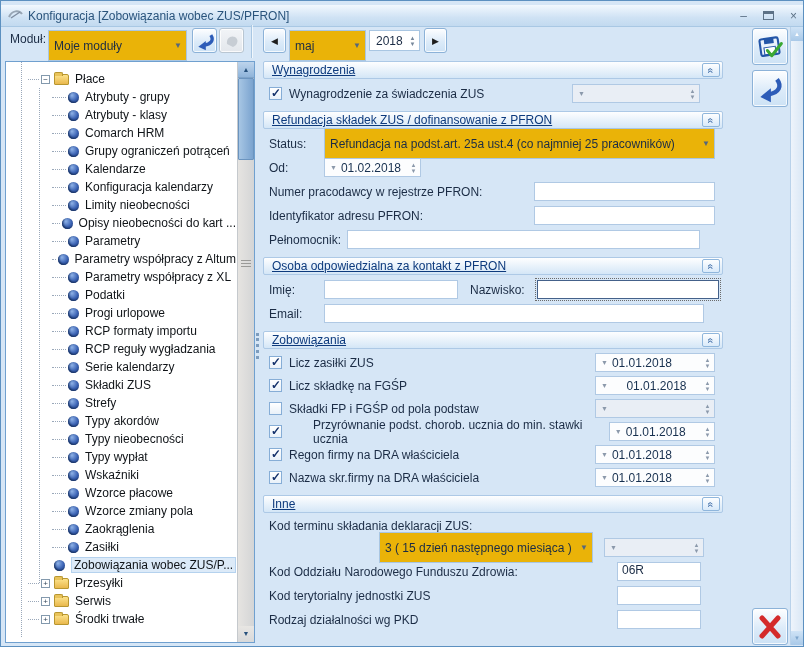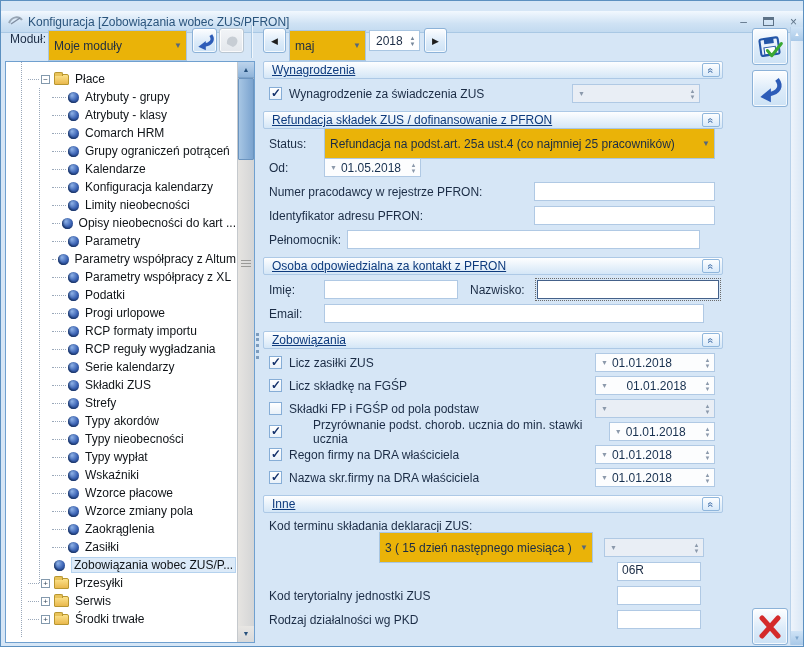--- a/index.html
+++ b/index.html
@@ -3,21 +3,21 @@
 <meta charset="utf-8">
 <style>
   * { box-sizing: border-box; margin: 0; padding: 0; }
   html,body { width:804px; height:647px; }
   body { font-family: "Liberation Sans", sans-serif; font-size:12px; color:#1b2c45; }
 
   .window { position:absolute; left:0; top:0; width:804px; height:647px;
     background:#d6e6f6; border:1px solid #5c90c0; overflow:hidden; }
 
   
-  .titlebar { position:absolute; left:0; top:10px; right:0; height:22px;
+  .titlebar { position:absolute; left:0; top:4px; right:0; height:22px;
     background:linear-gradient(#f2f8fe,#cfe2f4 60%,#c2daf0);
     border-bottom:1px solid #a9c8e4; display:flex; align-items:center; padding:0 6px; }
   .title-text { color:#2a547c; margin-left:5px; font-size:12px; }
   .win-controls { margin-left:auto; display:flex; align-items:center; gap:16px; color:#5d7287; }
   .wc { font-size:12px; line-height:12px; cursor:default; }
   .wc-max { width:11px; height:9px; border:1px solid #5d7287; border-top:3px solid #5d7287; }
 
   
   .toolbar { position:absolute; left:0; top:22px; right:0; height:37px; }
   .tb-label { position:absolute; left:9px; top:9px; }
@@ -367,21 +367,21 @@
         <span class="lab" style="width:55px;">Status:</span>
         <div class="combo" style="flex:1; margin-right:4px;">
           <span class="val">Refundacja na podst.art. 25a ust.4 (co najmniej 25 pracowników)</span>
           <span class="arr">▼</span>
         </div>
       </div>
       <div class="row">
         <span class="lab" style="width:55px;">Od:</span>
         <span class="datefield" style="width:97px;">
           <span class="df-arrow">▼</span>
-          <span class="df-text">01.05.2018</span>
+          <span class="df-text">01.02.2018</span>
           <span class="df-spin">
               <span>▲</span>
               <span>▼</span>
             </span>
         </span>
       </div>
       <div id="ref-fields">
           <div class="row">
             <span class="lab">Numer pracodawcy w rejestrze PFRON:</span>
             <span class="tf ml-auto" style="width: 181px; margin-right: 4px;"></span>
@@ -518,20 +518,21 @@
           <span class="df-arrow">▼</span>
           <span class="df-text"></span>
           <span class="df-spin">
               <span>▲</span>
               <span>▼</span>
             </span>
         </span>
       </div>
       <div id="inne-rows">
           <div class="row">
+            <span class="lab">Kod Oddziału Narodowego Funduszu Zdrowia:</span>
             <span class="tf ml-auto" style="width: 84px; margin-right: 18px; padding-left: 4px;">06R</span>
           </div>
           <div class="row">
             <span class="lab">Kod terytorialny jednostki ZUS</span>
             <span class="tf ml-auto" style="width: 84px; margin-right: 18px; padding-left: 4px;"></span>
           </div>
           <div class="row">
             <span class="lab">Rodzaj działalności wg PKD</span>
             <span class="tf ml-auto" style="width: 84px; margin-right: 18px; padding-left: 4px;"></span>
           </div>

